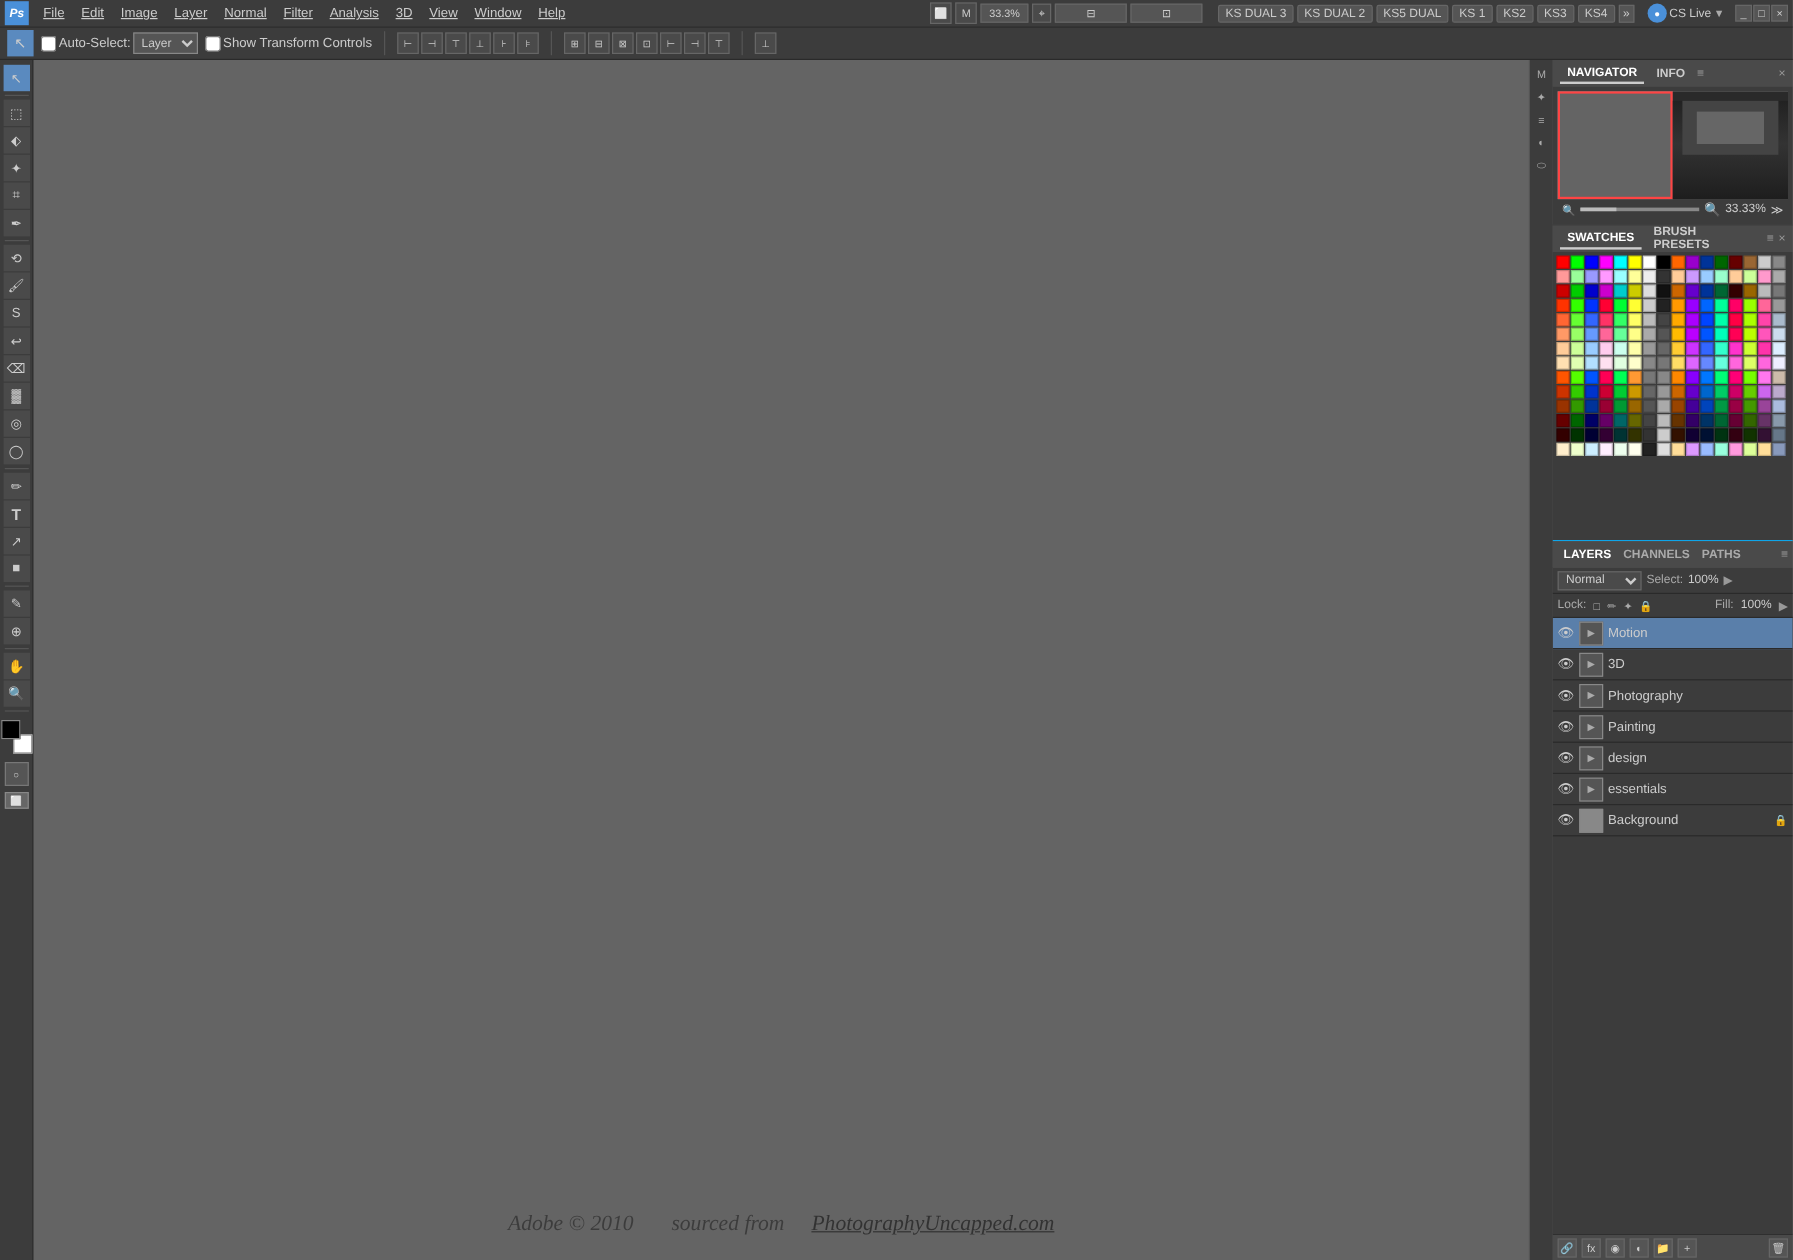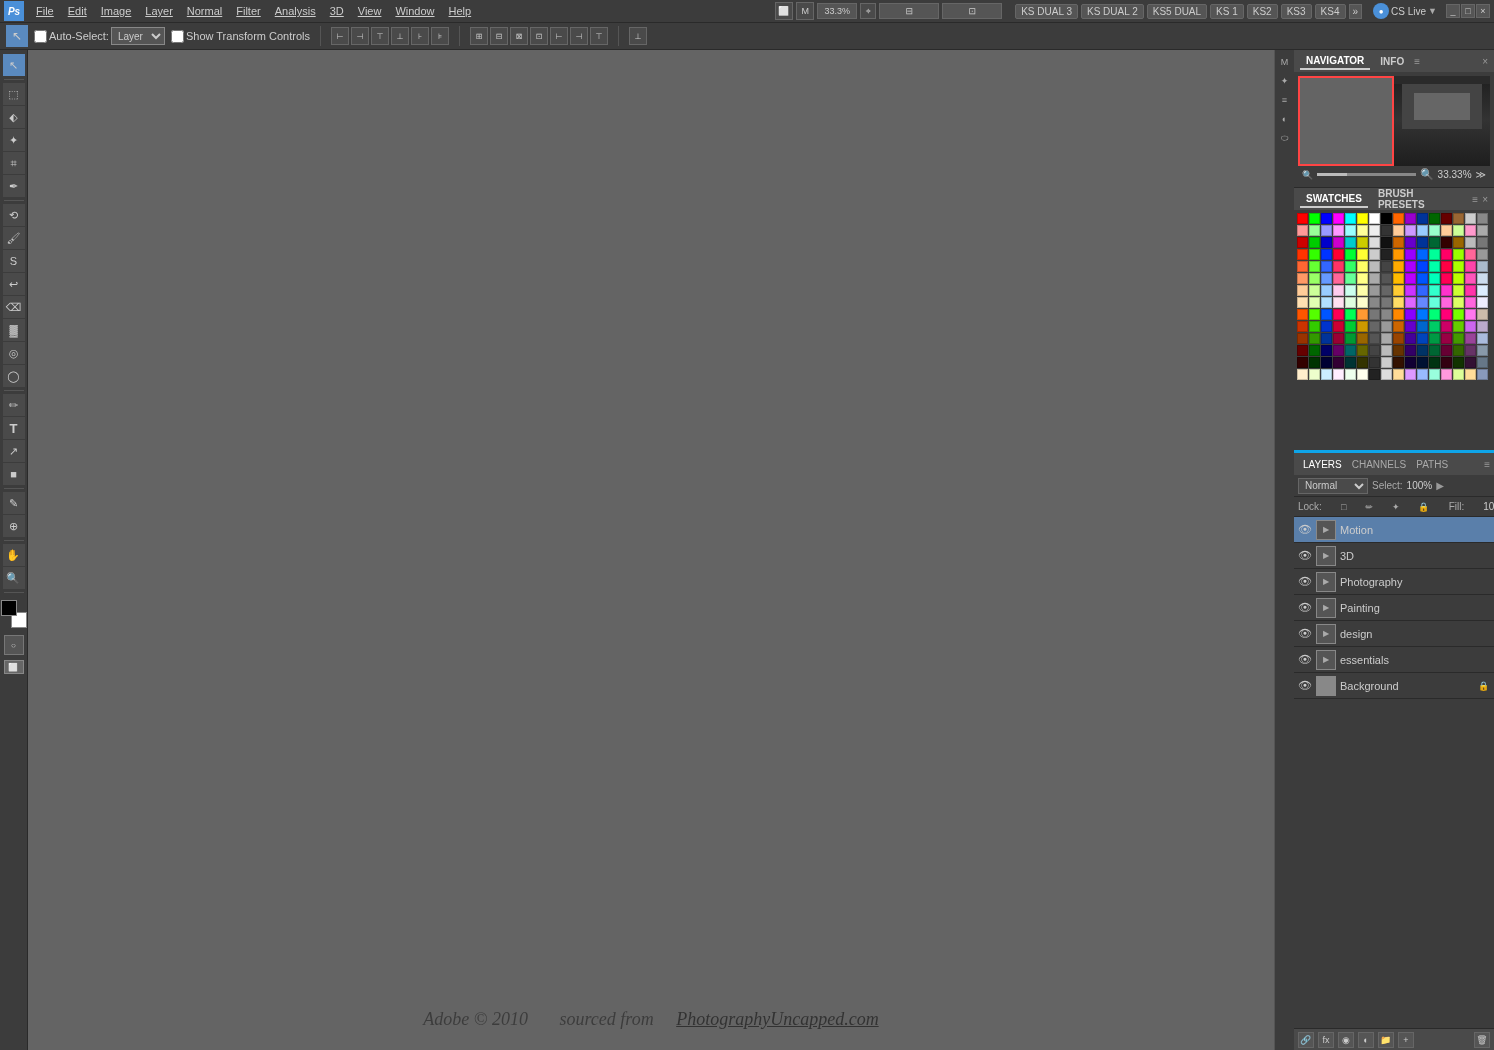--- a/index.html
+++ b/index.html
@@ -169,21 +169,21 @@
       position: relative;
     }
     .zoom-slider-fill {
       width: 30%;
       height: 100%;
       background: #bbb;
     }
     
     
     #swatches-section {
-      border-bottom: 3px solid #0ea5e9;
+      border-bottom: 1px solid #0ea5e9;
     }
     #swatches-content {
       padding: 3px;
       background: #3c3c3c;
       height: 240px;
       overflow: hidden;
     }
     .swatch-row {
       display: flex;
       gap: 1px;
@@ -204,21 +204,21 @@
     }
     .layers-tabs {
       display: flex;
       background: #4a4a4a;
       height: 22px;
       align-items: center;
       padding: 0 4px;
     }
     .layers-tab {
       font-size: 10px;
-      font-weight: normal;
+      font-weight: bold;
       color: #aaa;
       padding: 2px 5px;
       cursor: pointer;
       text-align: right;
     }
     .layers-tab.active { color: #fff; }
     .layers-options-row {
       display: flex;
       align-items: center;
       height: 22px;
@@ -236,21 +236,21 @@
       padding: 0 2px;
       min-width: 70px;
     }
     .opacity-label { font-size: 10px; color: #aaa; }
     .opacity-value { font-size: 10px; color: #ccc; }
     .layers-lock-row {
       display: flex;
       align-items: center;
       height: 20px;
       padding: 0 4px;
-      gap: 19px;
+      gap: 6px;
       background: #3c3c3c;
       border-bottom: 1px solid #2a2a2a;
       font-size: 10px; color: #aaa;
     }
     .lock-icon { font-size: 9px; color: #aaa; cursor: pointer; }
     .fill-label { margin-left: auto; font-size: 10px; color: #aaa; }
     .fill-value { font-size: 10px; color: #ccc; }
     
     
     #layer-list {

